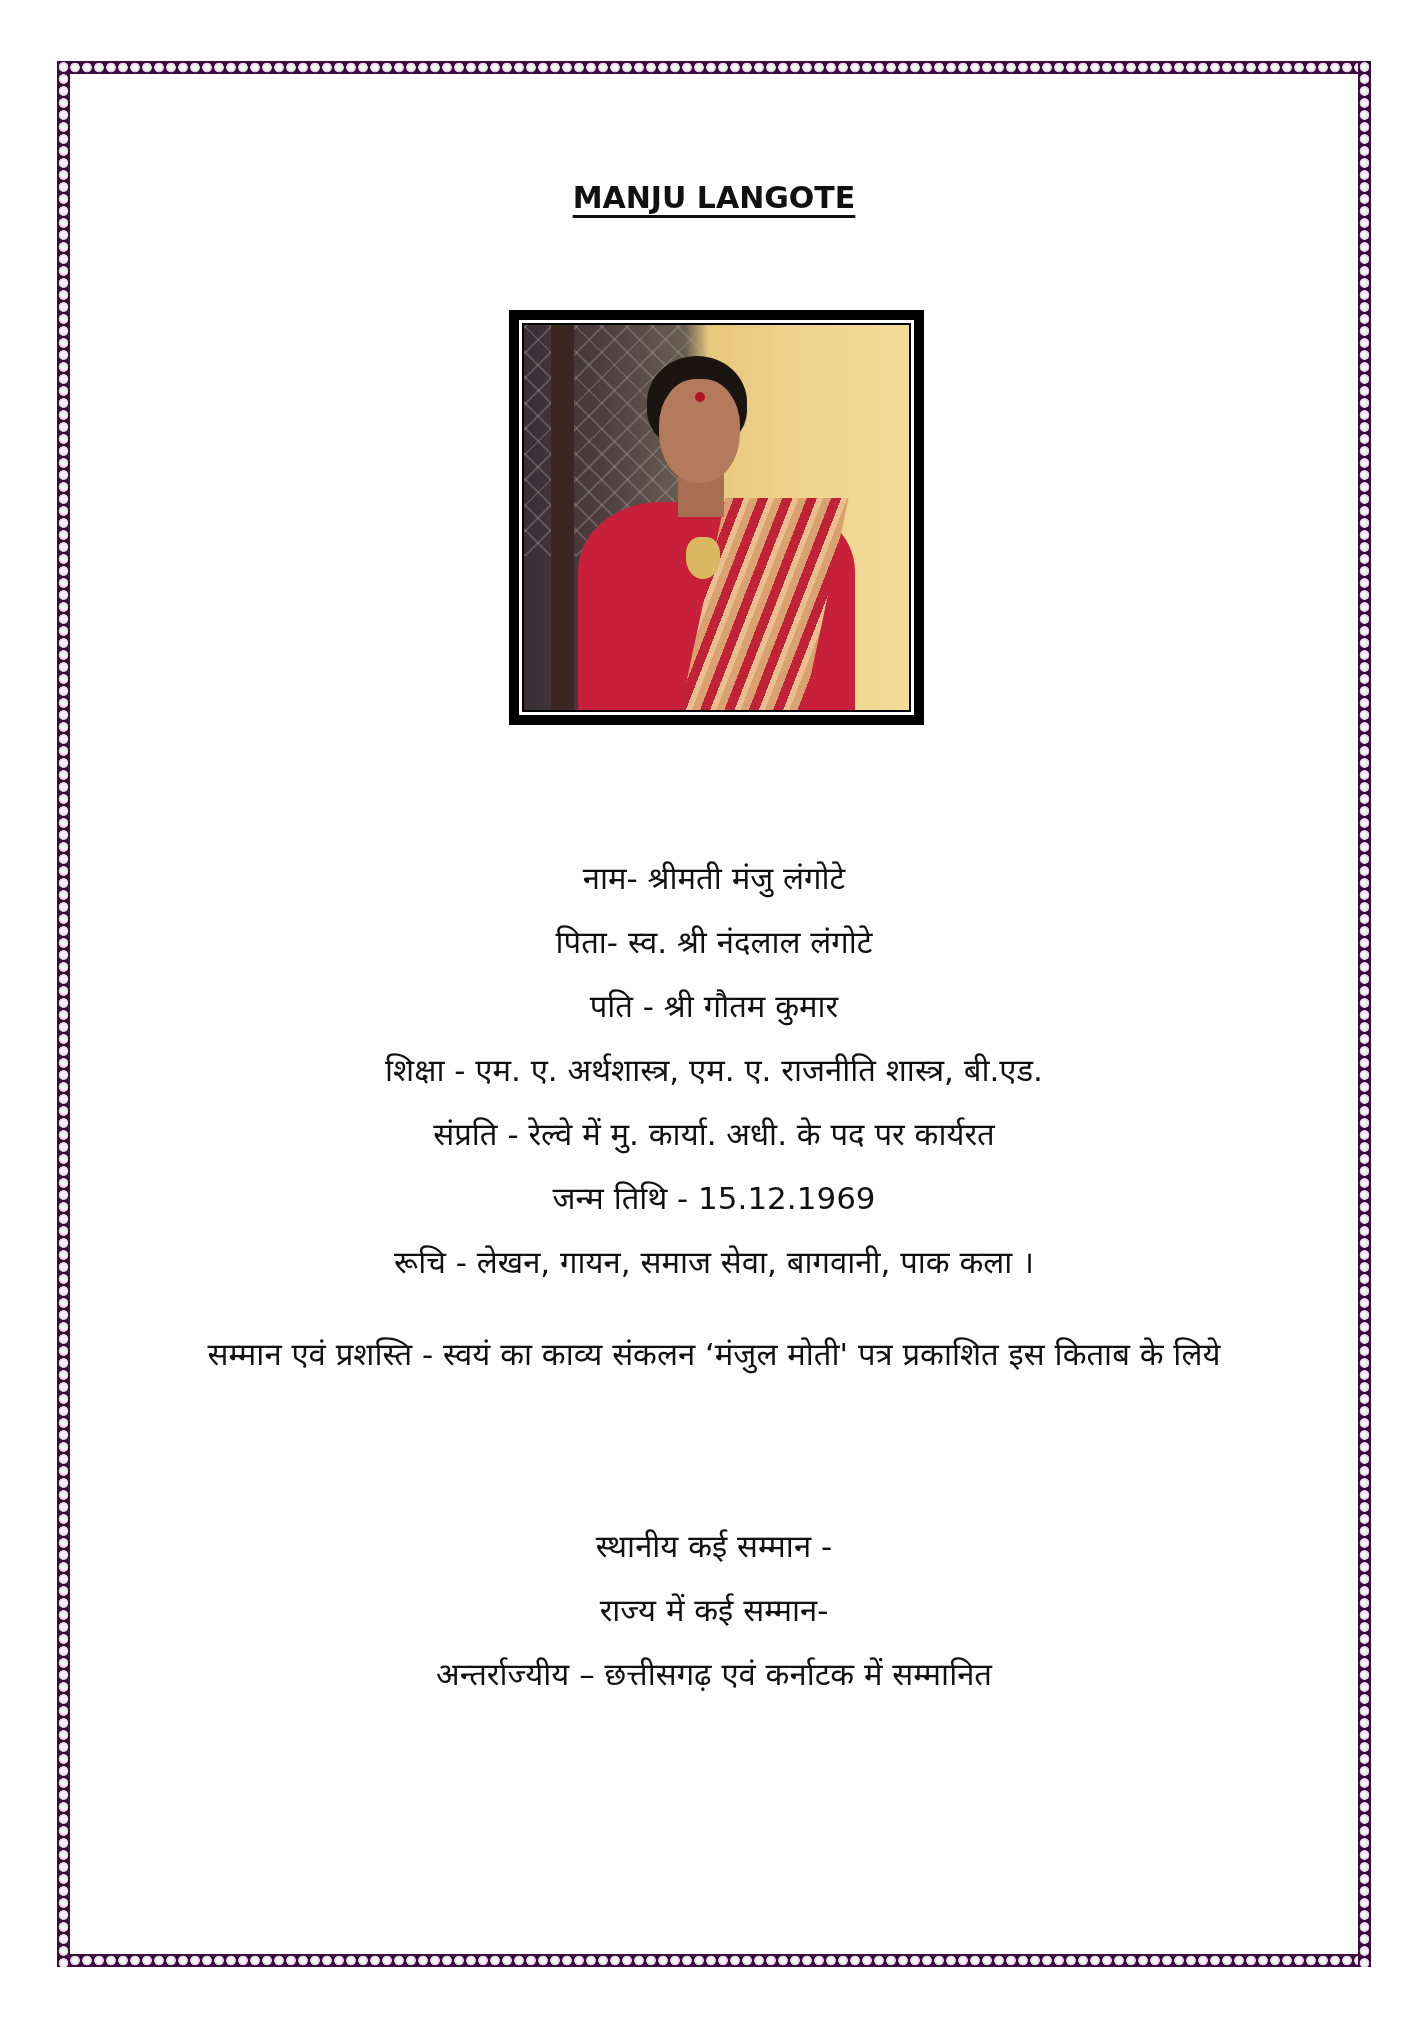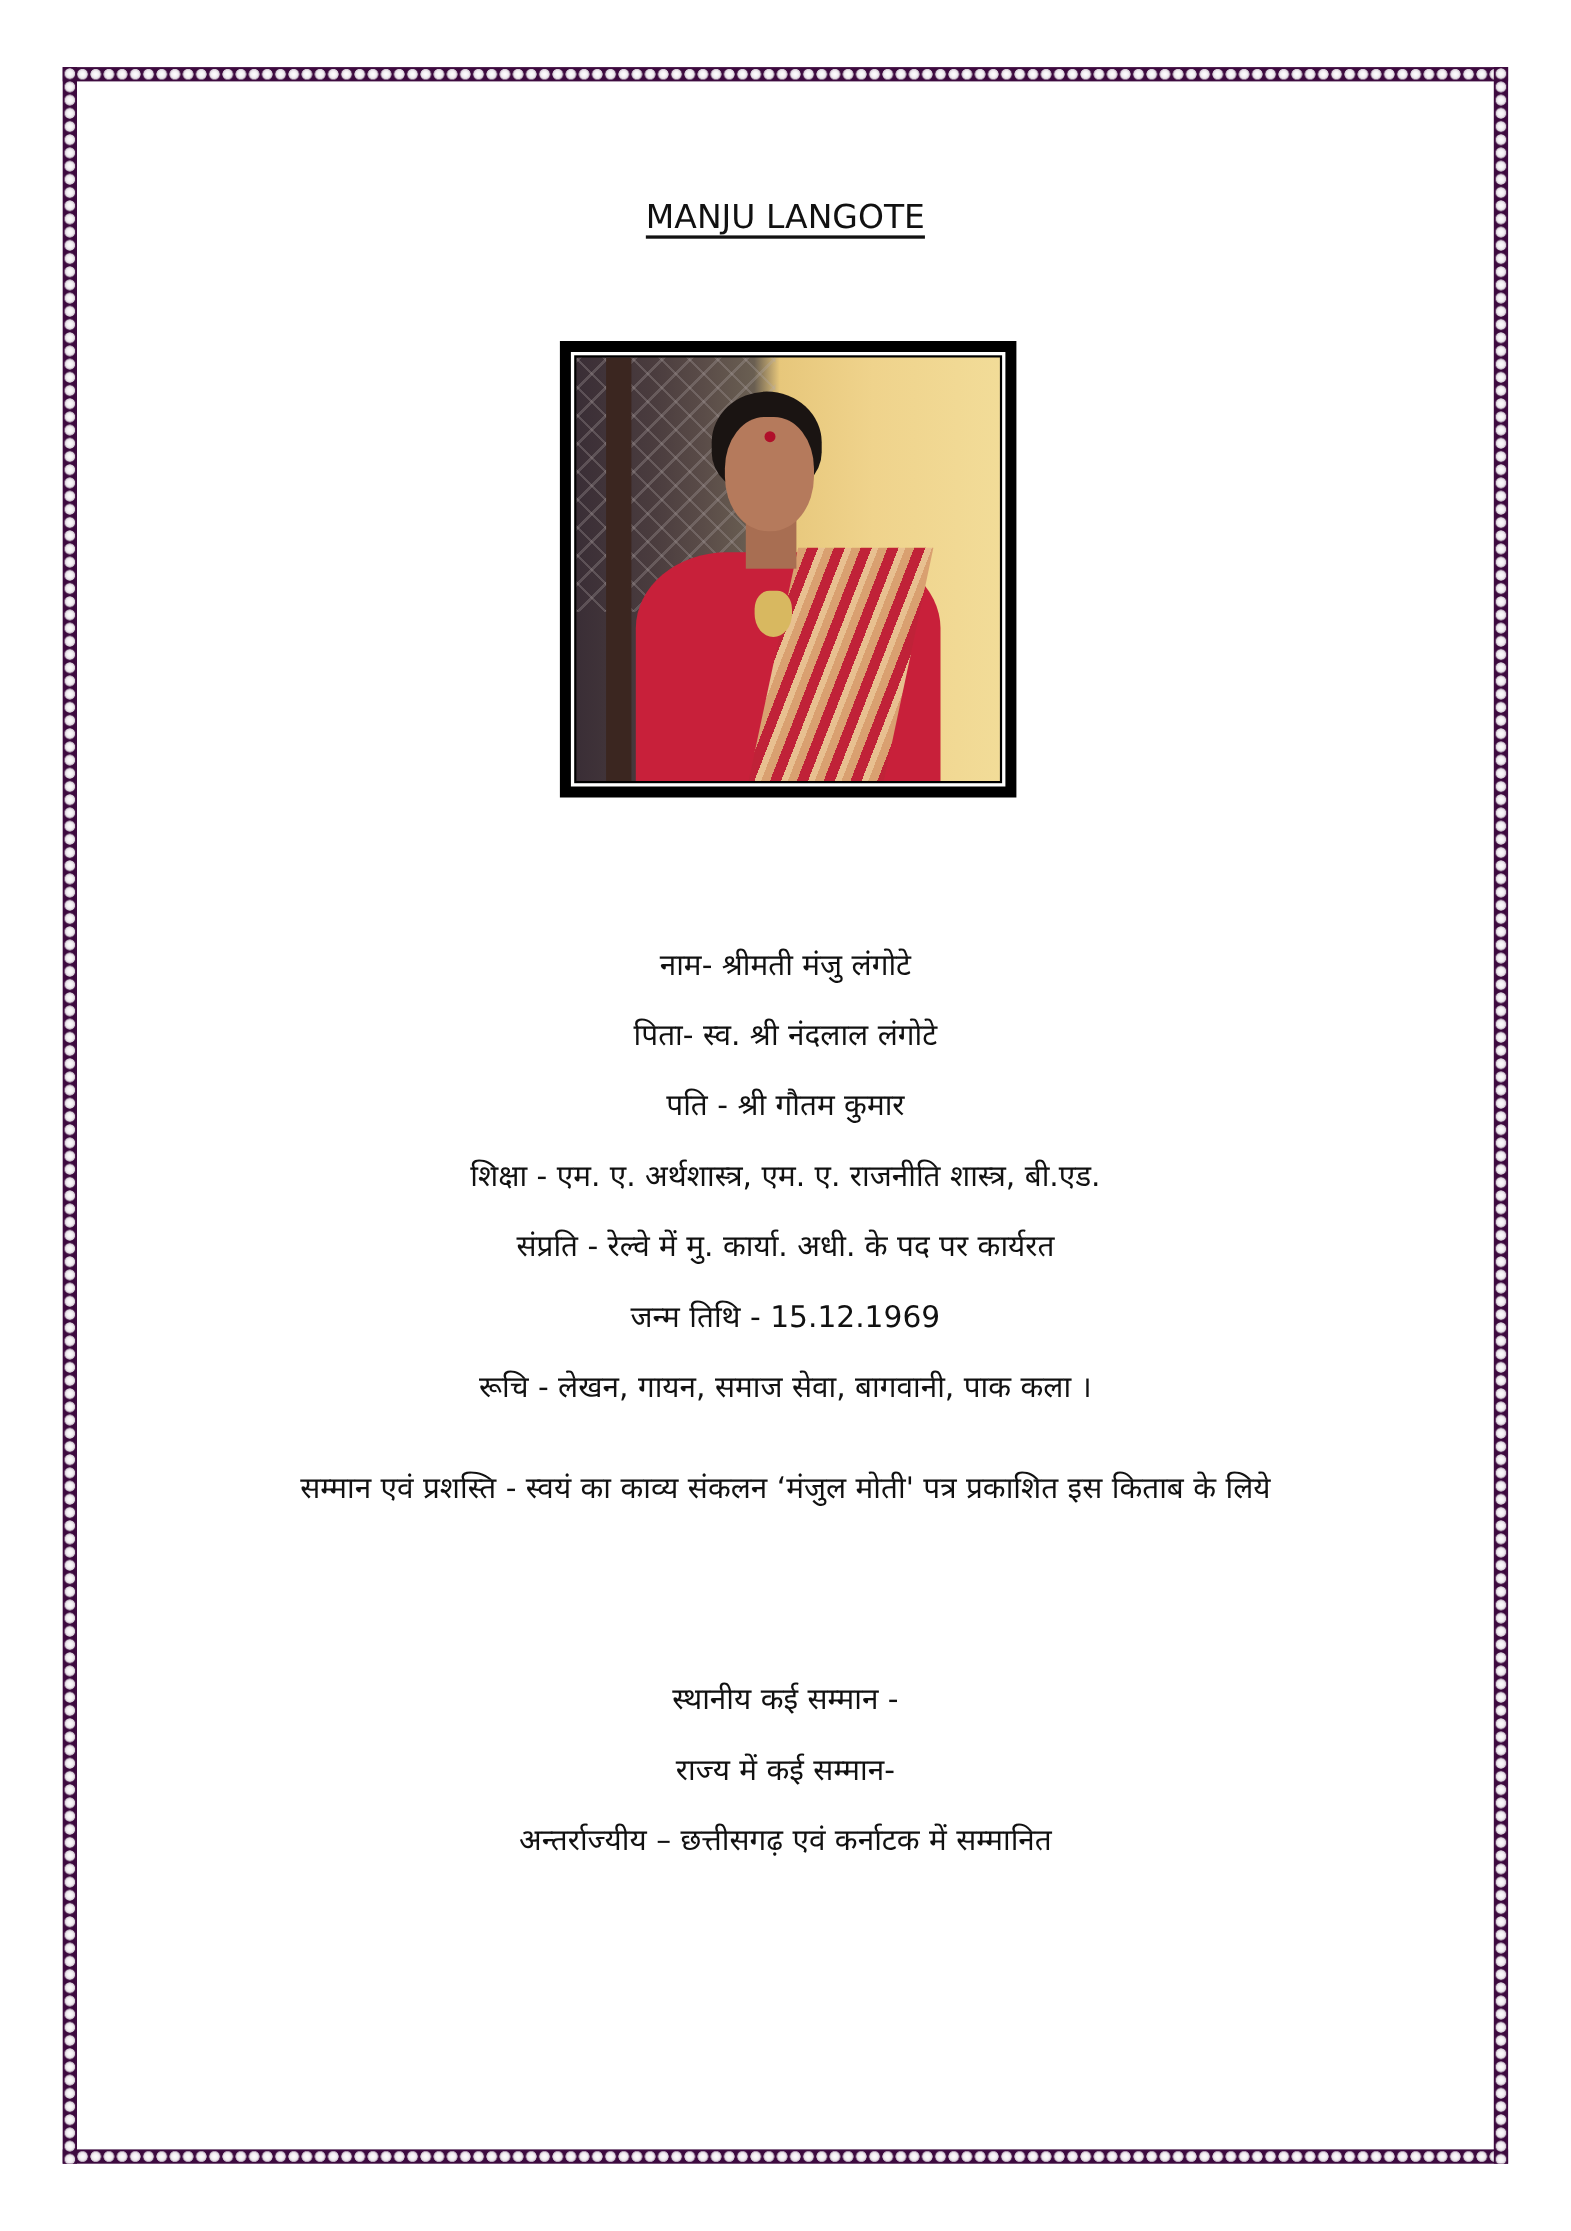--- a/index.html
+++ b/index.html
@@ -49,21 +49,21 @@
     .edge.left { left: 0; }
     .edge.right { right: 0; }
 
     .title {
       position: absolute;
       left: 0;
       width: 1428px;
       top: 180px;
       text-align: center;
       font-family: "DejaVu Sans", sans-serif;
-      font-weight: normal;
+      font-weight: bold;
       font-size: 30px;
       letter-spacing: 0px;
       text-decoration: underline;
       text-decoration-thickness: 3px;
       text-underline-offset: 7px;
       color: #111;
     }
 
     .photo-frame {
       position: absolute;
@@ -167,21 +167,21 @@
       background: #d8b860;
       border-radius: 40% 40% 50% 50%;
     }
 
     .bio {
       position: absolute;
       left: 150px;
       width: 1128px;
       text-align: center;
       font-family: "DejaVu Sans", sans-serif;
-      font-size: 27px;
+      font-size: 31px;
       line-height: 40px;
       color: #111;
     }
     .bio p {
       margin: 0;
     }
   </style>
 </head>
 <body>
 

